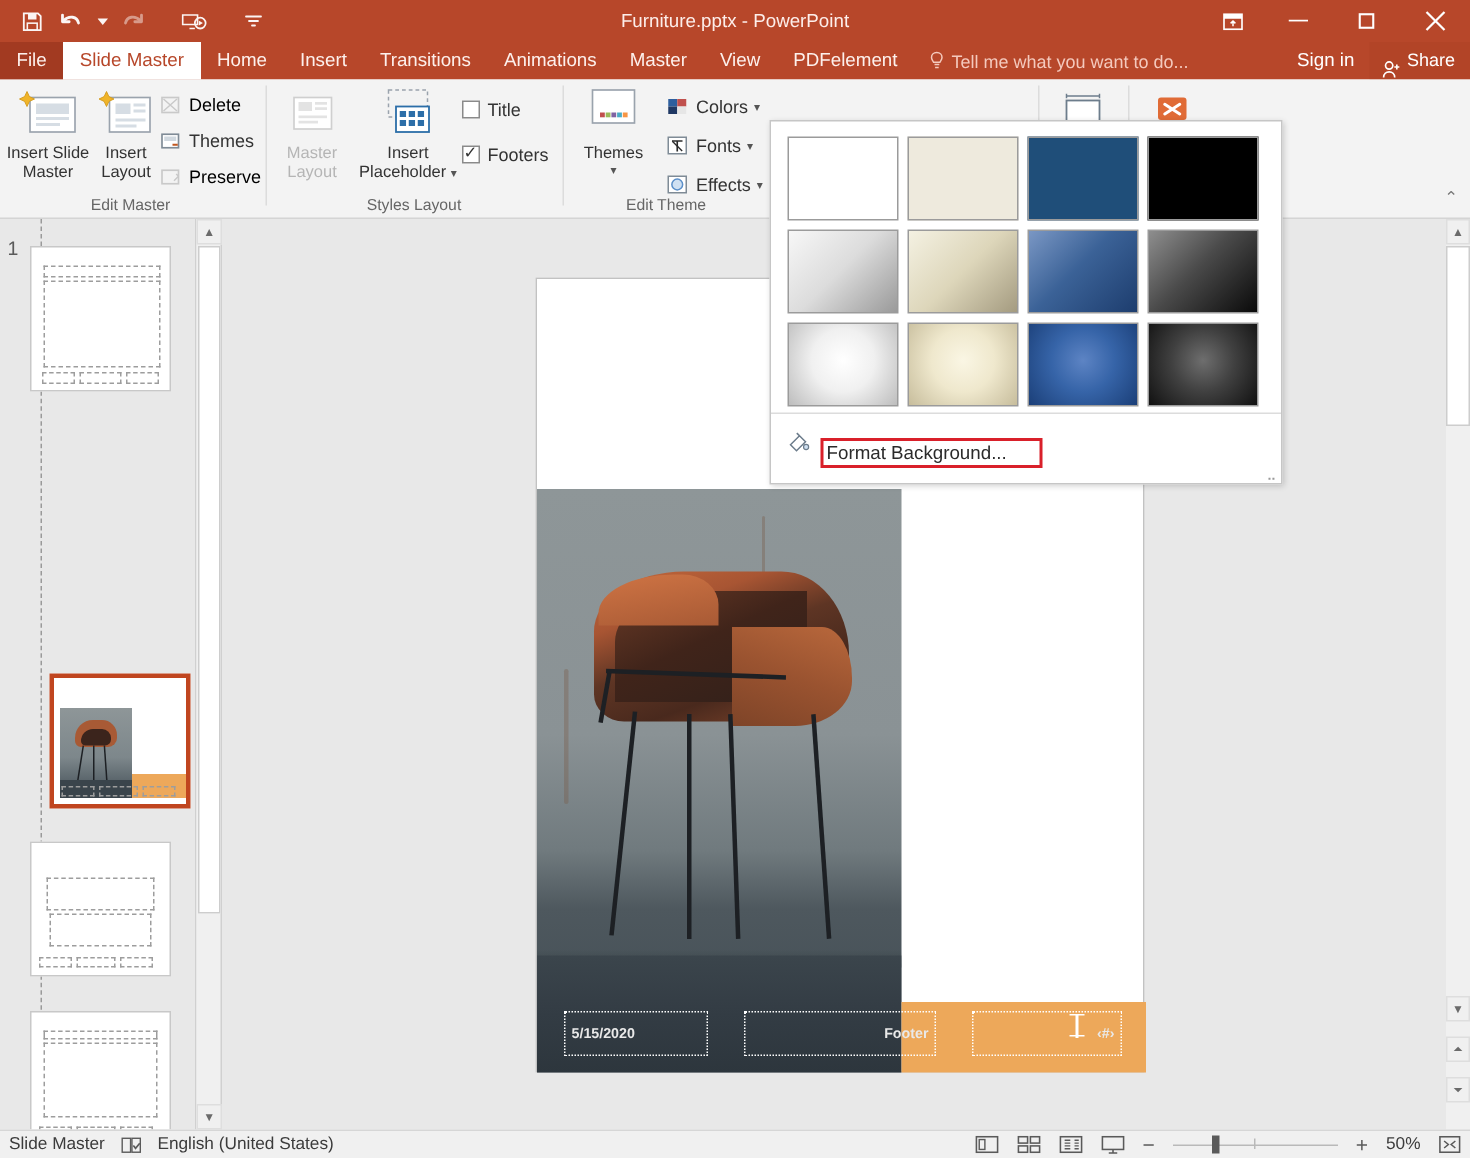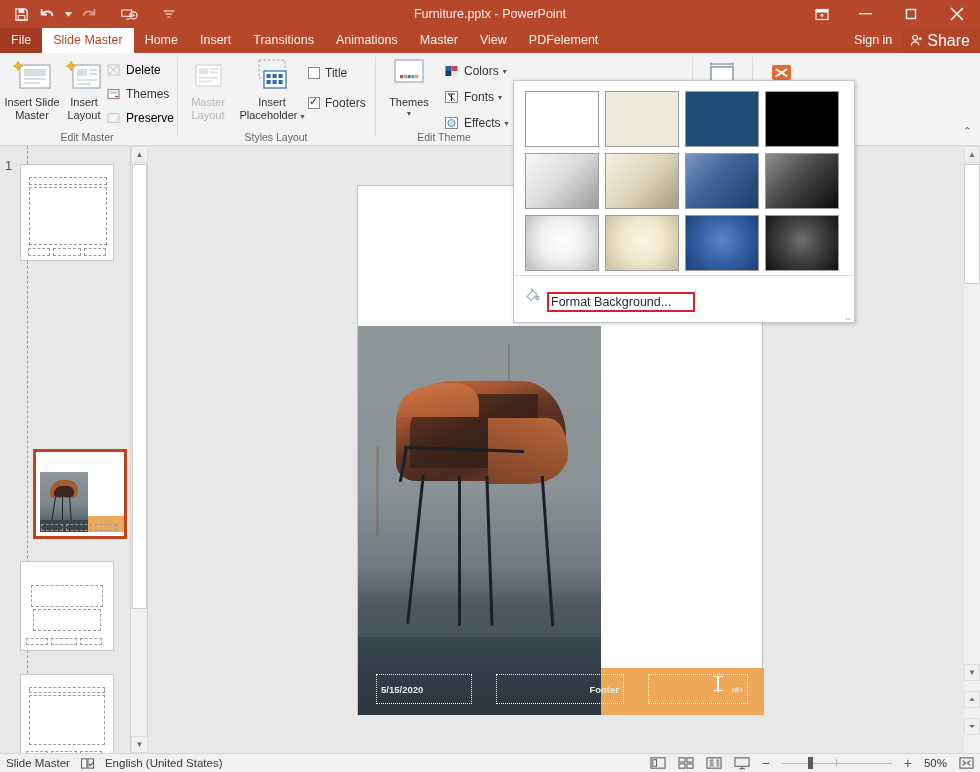--- a/index.html
+++ b/index.html
@@ -45,22 +45,22 @@
     padding: 0 11px; height: 25px; line-height: 25px; font-size: 12.5px; color: #fdf0ec; white-space: nowrap;
   }
   .tab.active { background: #ffffff; color: #b7472a; font-weight: normal; }
   .tab.file { background: #a23a21; }
   .tellme {
     display: flex; align-items: center; gap: 4px; color: #f4c9bd; font-size: 12px;
     margin-left: 10px; white-space: nowrap;
   }
   .signin { margin-left: auto; padding: 0 10px; line-height: 25px; font-size: 12.5px; color: #fff; }
   .sharebtn {
-    padding: 0 10px 0 8px; line-height: 25px; font-size: 16px; color: #fff;
-    background: #a8402450; display: flex; align-items: center; gap: 4px;
+    padding: 0 10px 0 8px; line-height: 25px; font-size: 12px; color: #fff;
+    background: #a8402450; display: flex; align-items: flex-end; gap: 4px;
   }
 
   
   .ribbon {
     position: absolute; left: 0; top: 53px; width: 980px; height: 93px;
     background: #f3f3f3; border-bottom: 1px solid #d4d4d4;
   }
   .rgroup { position: absolute; top: 0; height: 92px; }
   .rgroup-label {
     position: absolute; bottom: 2px; width: 100%; text-align: center;
@@ -288,20 +288,29 @@
   <div class="tabstrip">
     <div class="tab file">File</div>
     <div class="tab active">Slide Master</div>
     <div class="tab">Home</div>
     <div class="tab">Insert</div>
     <div class="tab">Transitions</div>
     <div class="tab">Animations</div>
     <div class="tab">Master</div>
     <div class="tab">View</div>
     <div class="tab">PDFelement</div>
+    <div class="tellme">
+      <span>
+        <svg width="11" height="13" viewBox="0 0 11 13">
+            <path d="M5.5 1C3.3 1 2 2.5 2 4.3c0 1.5 1 2.2 1.4 3.2h4.2C8 6.5 9 5.8 9 4.3 9 2.5 7.7 1 5.5 1z" fill="none" stroke="#f4c9bd" stroke-width="1"></path>
+            <path d="M4 9h3.2M4.4 11h2.4" stroke="#f4c9bd" stroke-width="1"></path>
+          </svg>
+      </span>
+      <span>Tell me what you want to do...</span>
+    </div>
     <div class="signin">Sign in</div>
     <div class="sharebtn">
       <span>
         <svg width="13" height="13" viewBox="0 0 14 14">
             <circle cx="5.5" cy="4" r="2.6" fill="none" stroke="#fff" stroke-width="1.2"></circle>
             <path d="M1.5 12.5c0-2.4 1.8-4 4-4s4 1.6 4 4" fill="none" stroke="#fff" stroke-width="1.2"></path>
             <path d="M11 3.2v3.6M9.2 5h3.6" stroke="#fff" stroke-width="1.2"></path>
           </svg>
       </span>
       <span>Share</span>

